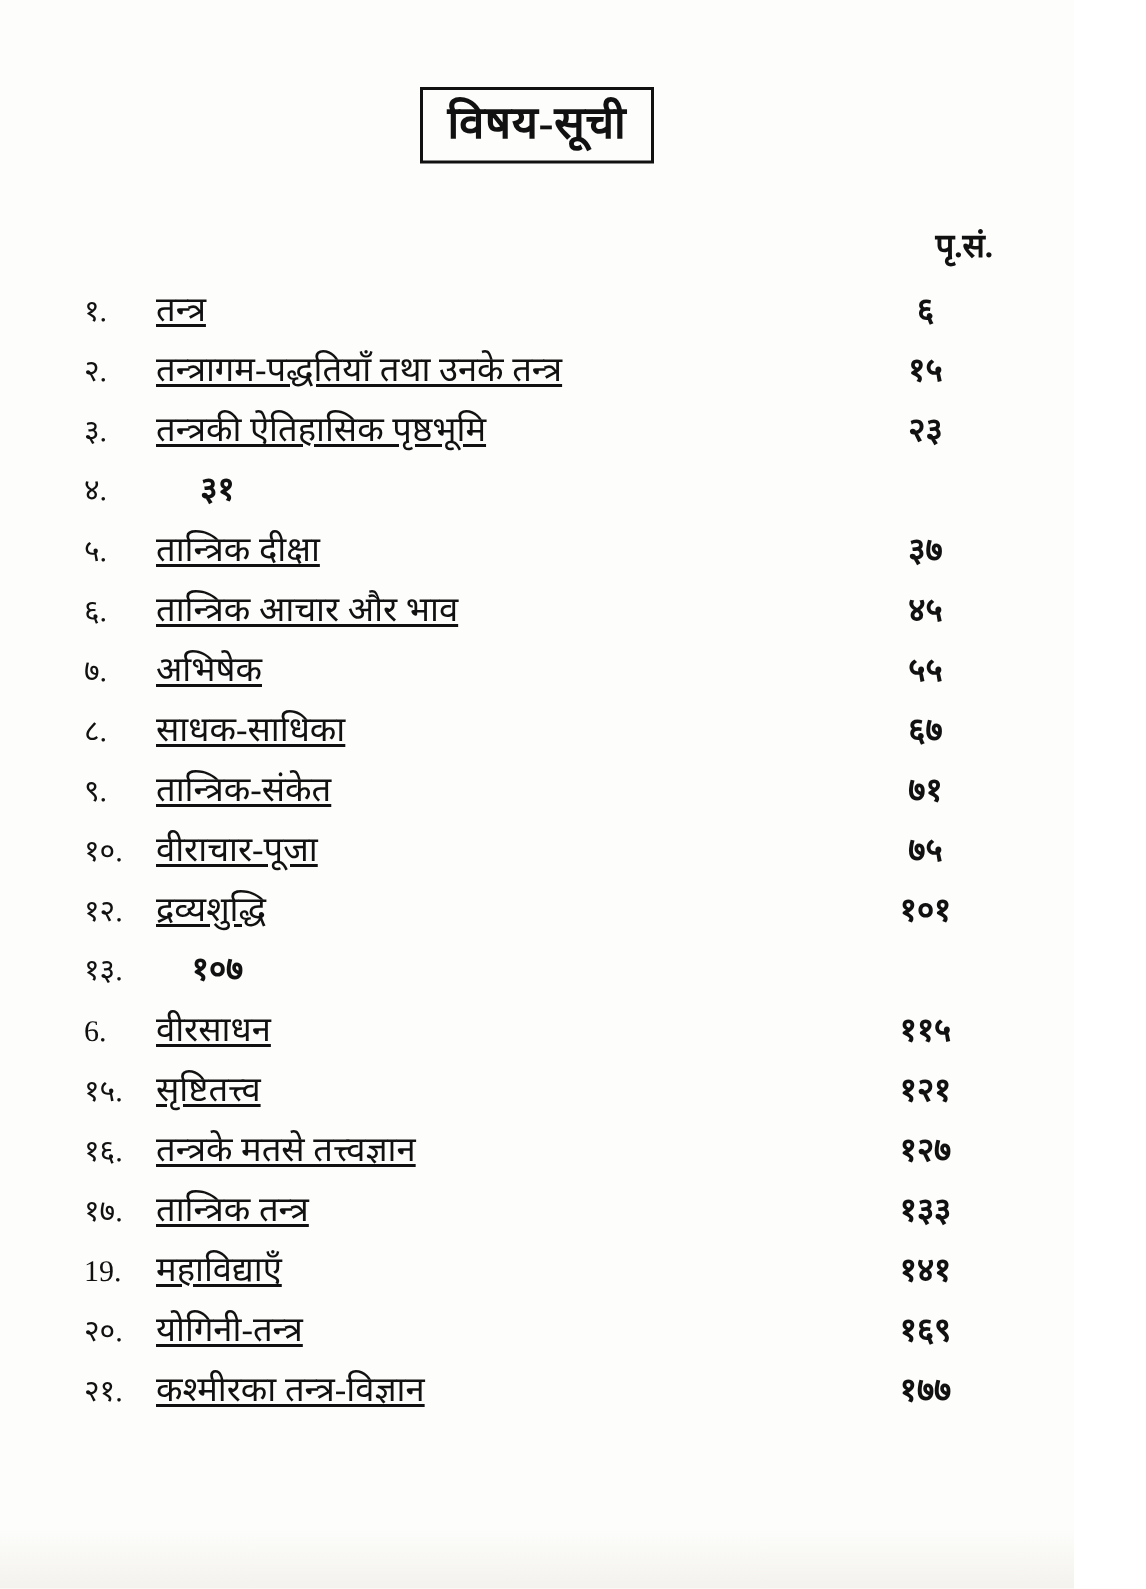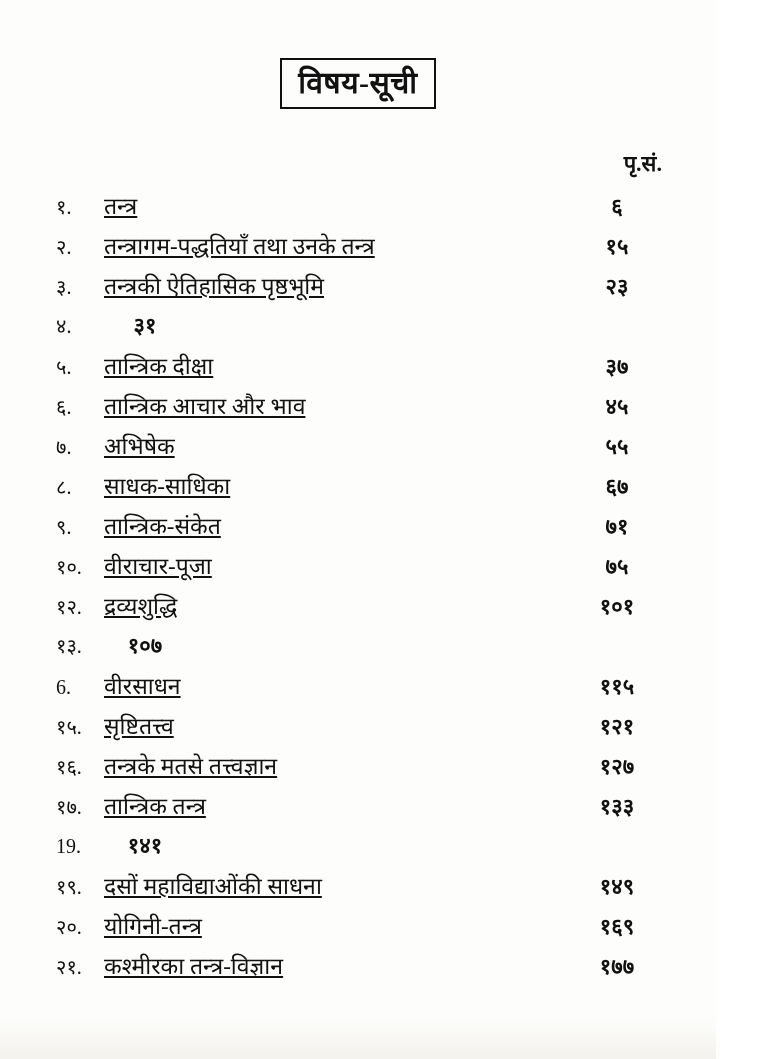--- a/index.html
+++ b/index.html
@@ -169,26 +169,22 @@
         <span class="toc-label">तन्त्रके मतसे तत्त्वज्ञान</span>
         <span class="toc-page">१२७</span>
       </div>
       <div class="toc-row">
         <span class="toc-num">१७.</span>
         <span class="toc-label">तान्त्रिक तन्त्र</span>
         <span class="toc-page">१३३</span>
       </div>
       <div class="toc-row">
         <span class="toc-num">19.</span>
+        <span class="toc-label">महाविद्याएँ</span>
         <span class="toc-page">१४१</span>
-      </div>
-      <div class="toc-row">
-        <span class="toc-num">१९.</span>
-        <span class="toc-label">दसों महाविद्याओंकी साधना</span>
-        <span class="toc-page">१४९</span>
       </div>
       <div class="toc-row">
         <span class="toc-num">२०.</span>
         <span class="toc-label">योगिनी-तन्त्र</span>
         <span class="toc-page">१६९</span>
       </div>
       <div class="toc-row">
         <span class="toc-num">२१.</span>
         <span class="toc-label">कश्मीरका तन्त्र-विज्ञान</span>
         <span class="toc-page">१७७</span>

